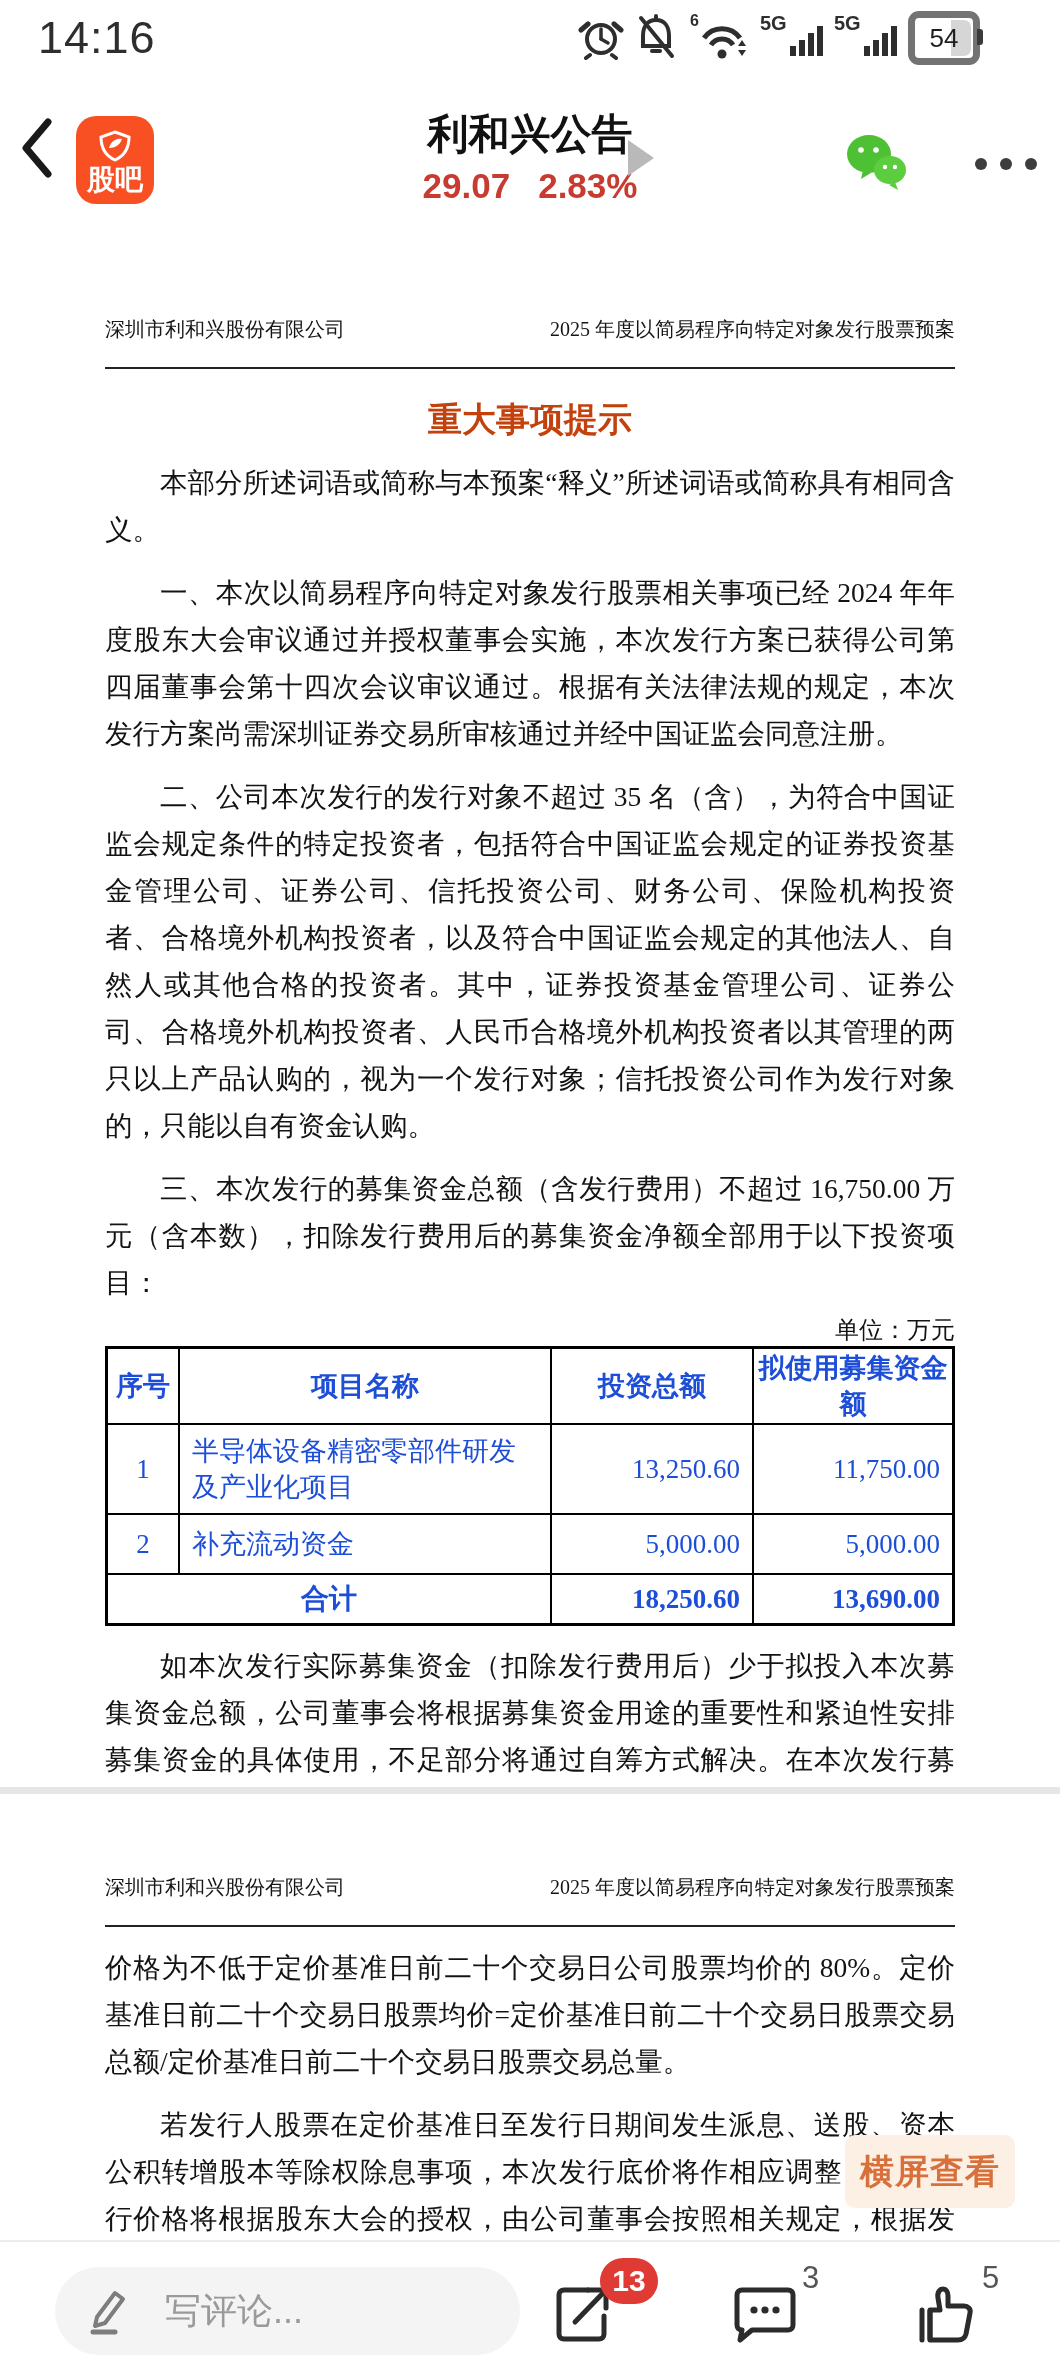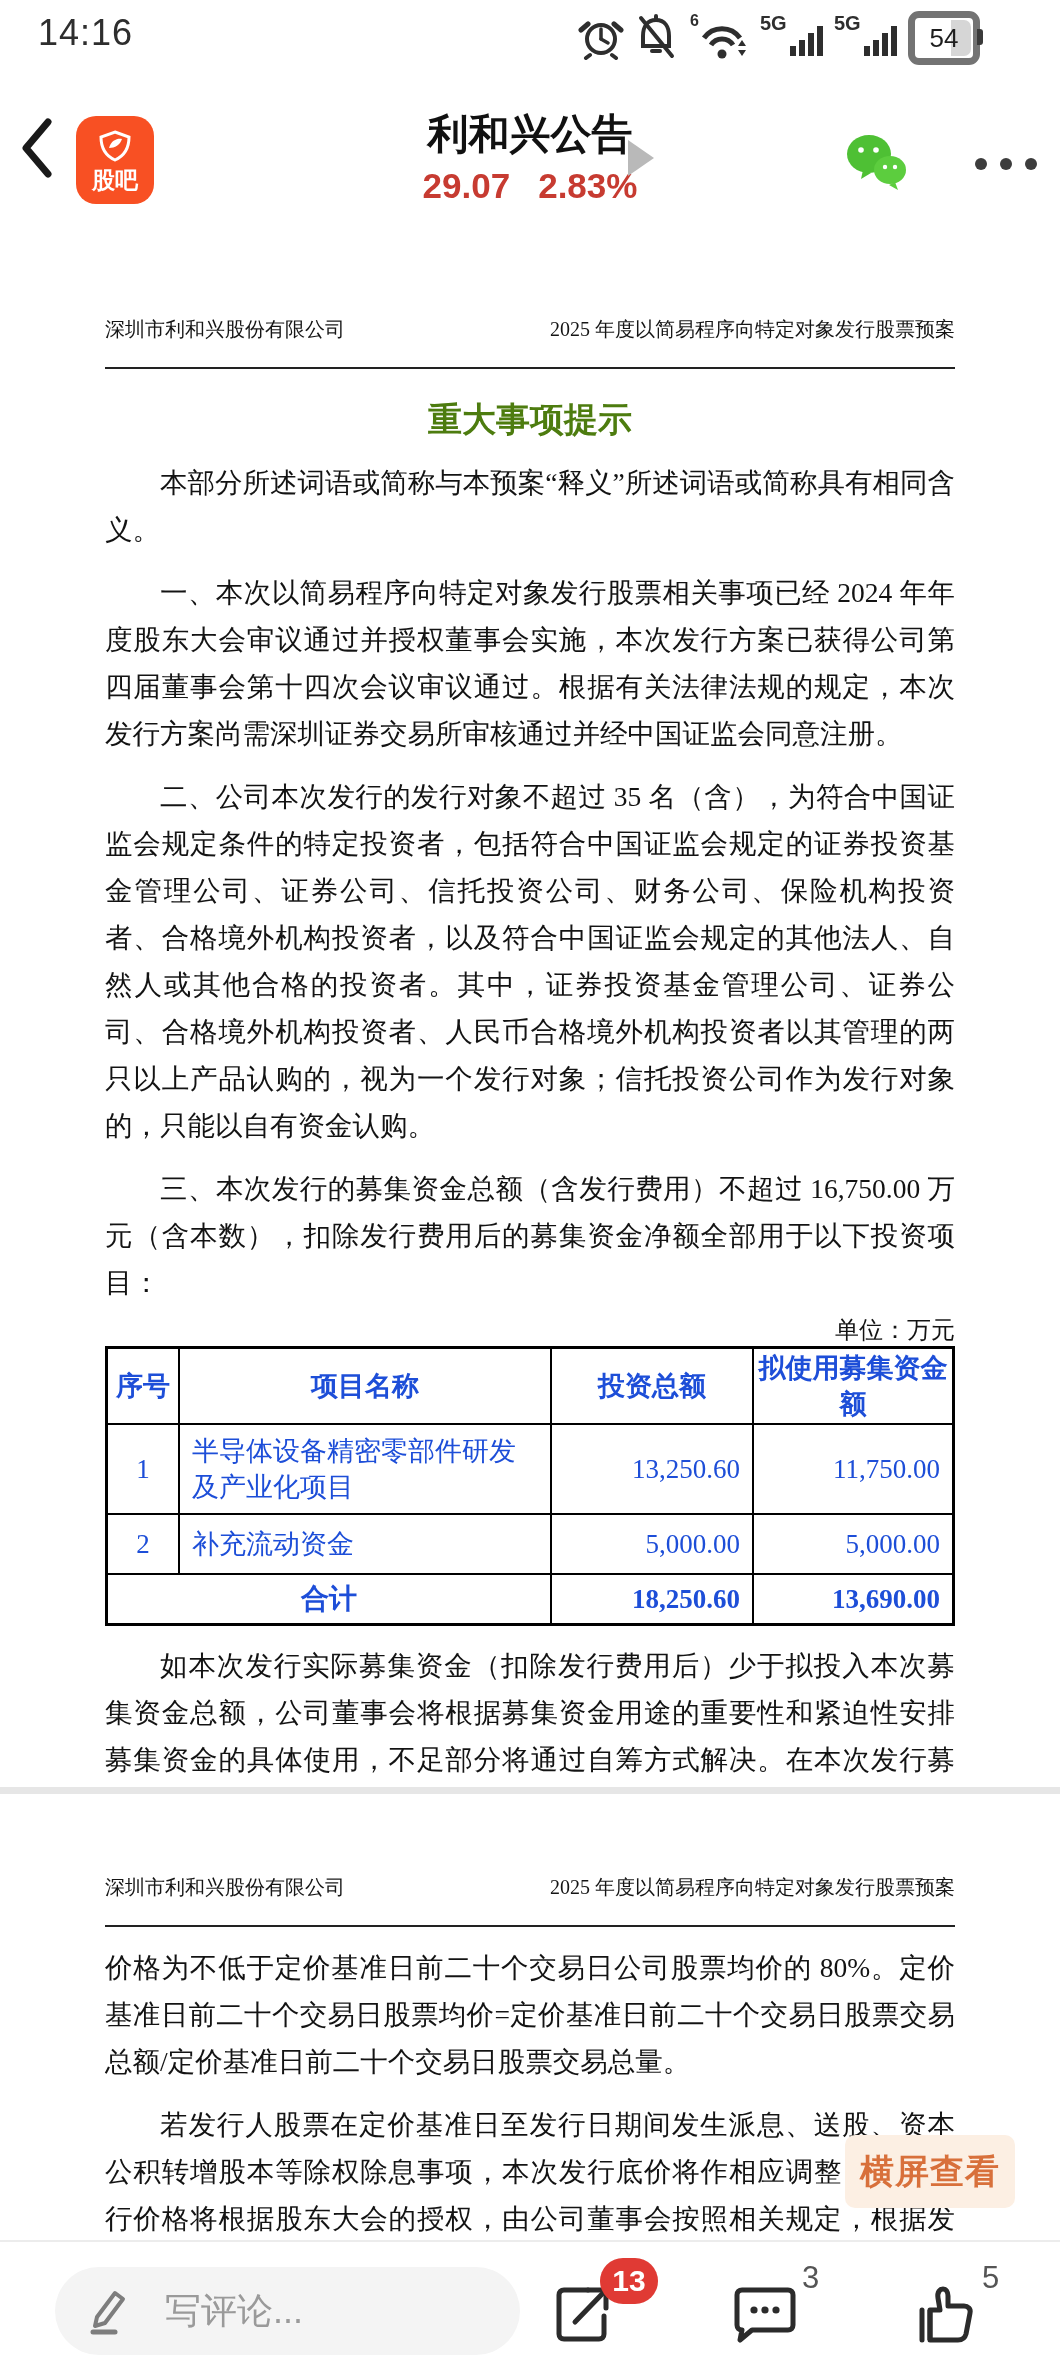--- a/index.html
+++ b/index.html
@@ -1,56 +1,56 @@
 <!DOCTYPE html>
 <html><head>
 <meta charset="utf-8">
 <style>
   html,body{margin:0;padding:0;background:#fff;}
   .screen{position:relative;width:1060px;height:2376px;background:#fff;overflow:hidden;
           font-family:"Liberation Sans",sans-serif;color:#222;}
 
   
   .statusbar{position:absolute;top:0;left:0;right:0;height:76px;background:#fff;}
-  .time{position:absolute;left:38px;top:12px;font-size:36px;font-weight:500;color:#2e2e2e;letter-spacing:1px;}
+  .time{position:absolute;left:38px;top:12px;font-size:45px;font-weight:500;color:#2e2e2e;letter-spacing:1px;}
   .sb-icons{position:absolute;right:80px;top:10px;height:56px;display:flex;align-items:center;gap:10px;}
   .battery{position:relative;width:58px;height:40px;border:7px solid #737373;border-radius:11px;
            display:flex;align-items:center;justify-content:center;}
   .battery .lvl{position:absolute;right:2px;top:2px;bottom:2px;width:34%;background:#d6d6d6;border-radius:0 7px 7px 0;}
   .battery .pct{position:relative;font-size:26px;font-weight:500;color:#1e1e1e;z-index:2;}
   .battery .nub{position:absolute;right:-10px;top:11px;width:6px;height:16px;background:#3a3a3a;border-radius:0 3px 3px 0;}
 
   
   .nav{position:absolute;top:76px;left:0;right:0;height:156px;background:#fff;border-bottom:2px solid #efefef;}
   .back{position:absolute;left:16px;top:36px;width:44px;height:72px;}
   .appicon{position:absolute;left:76px;top:40px;width:78px;height:88px;background:#f85023;border-radius:20px;
            display:flex;flex-direction:column;align-items:center;justify-content:center;}
   .appicon .mark{margin-top:2px;}
-  .appicon .txt{color:#fff;font-size:23px;font-weight:700;line-height:26px;margin-top:1px;}
+  .appicon .txt{color:#fff;font-size:28px;font-weight:700;line-height:26px;margin-top:1px;}
   .titleblock{position:absolute;left:0;right:0;top:34px;text-align:center;}
   .doc-title{font-size:41px;font-weight:700;color:#111;line-height:48px;}
   .price-row{margin-top:8px;font-size:35px;font-weight:600;color:#c73b31;}
   .price-row span{margin:0 14px;}
   .playtri{position:absolute;left:628px;top:64px;width:0;height:0;
            border-left:26px solid #b9b9b9;border-top:18px solid transparent;border-bottom:18px solid transparent;}
   .wechat{position:absolute;left:843px;top:54px;}
   .dots{position:absolute;left:975px;top:82px;display:flex;gap:13px;}
   .dots i{width:12px;height:12px;border-radius:50%;background:#3d3d3d;display:block;}
 
   
   .docpage{position:absolute;left:0;right:0;background:#fff;overflow:hidden;
            font-family:"Liberation Serif","DejaVu Serif",serif;color:#111;}
   .page1{top:232px;height:1555px;}
   .page2{top:1794px;height:446px;}
   .doc-inner{margin:0 105px;}
   .p1-pad{padding-top:84px;}
   .p2-pad{padding-top:80px;}
   .dochead{display:flex;justify-content:space-between;align-items:flex-end;font-size:20px;color:#151515;
            padding-bottom:24px;border-bottom:2px solid #222;}
-  .sec-title{text-align:center;font-size:34px;font-weight:700;margin-top:28px;color:#4d7c0f;}
+  .sec-title{text-align:center;font-size:34px;font-weight:700;margin-top:28px;color:#c2410c;}
   .docbody p{margin:16px 0 0 0;font-size:27.5px;line-height:47px;text-align:justify;text-indent:2em;color:#131313;}
   .docbody p.cont{text-indent:0;}
   .unitnote{text-align:right;font-size:24px;margin-top:8px;color:#131313;}
 
   table.fund{border-collapse:collapse;width:100%;border:3px solid #000;font-size:27px;color:#1d4ed8;}
   table.fund td,table.fund th{border:2px solid #000;}
   table.fund th{font-weight:700;text-align:center;height:46px;font-size:27px;}
   td.c{text-align:center;}
   td.r{text-align:right;padding-right:12px;font-family:"Liberation Serif",serif;}
   td.name{padding:6px 12px;line-height:36px;}

